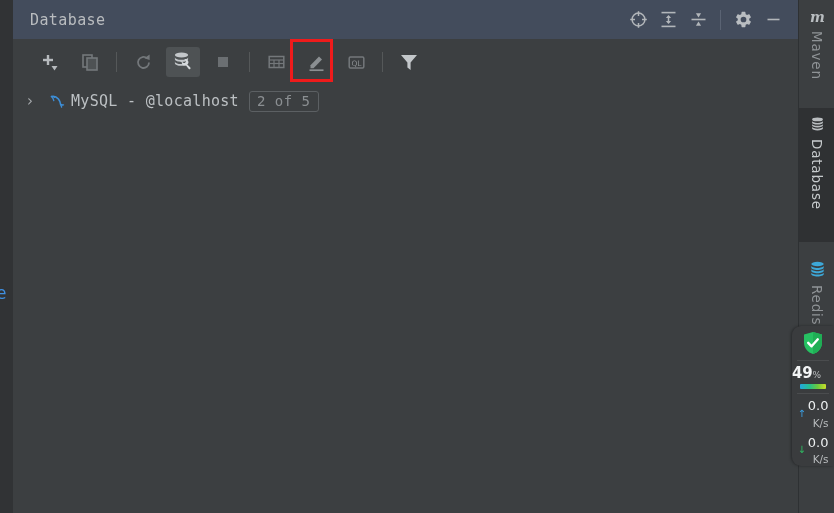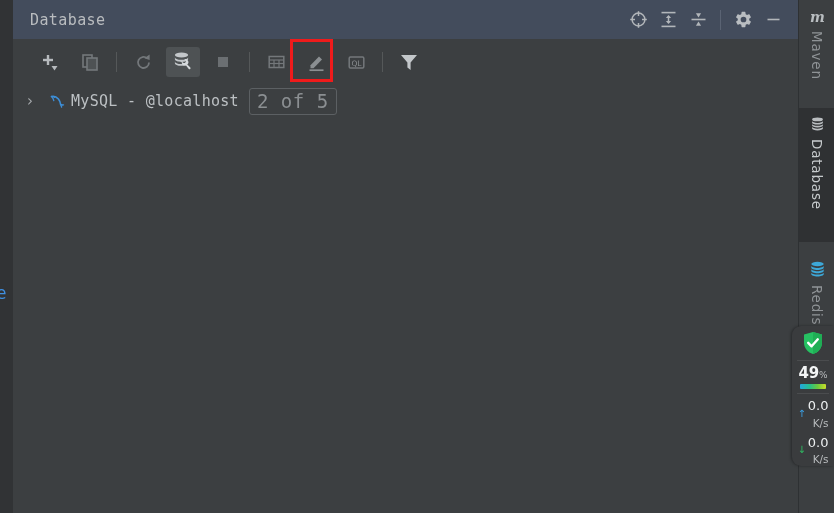--- a/index.html
+++ b/index.html
@@ -149,21 +149,21 @@
     color: #bcc0c3;
     font-size: 15px;
     letter-spacing: .3px;
     white-space: nowrap;
   }
   .tree-badge {
     margin-left: 10px;
     border: 1px solid #5c6063;
     border-radius: 3px;
     color: #8b8f92;
-    font-size: 19px;
+    font-size: 14px;
     padding: 1px 7px 2px 7px;
     letter-spacing: .5px;
   }
 
   
   .watermark {
     position: absolute;
     right: 26px;
     bottom: 9px;
     color: #b7babd;
@@ -226,21 +226,20 @@
   .fw-shield {
     display: flex; justify-content: center;
     padding-top: 5px;
   }
   .fw-divider {
     height: 1px;
     background: #4a4c4e;
     margin: 4px 5px 0 5px;
   }
   .fw-cpu {
-    text-align: center;
     padding-top: 2px;
   }
   .fw-cpu-val {
     color: #f2f4f5;
     font-size: 15px;
     font-weight: bold;
     font-family: "DejaVu Sans", sans-serif;
     letter-spacing: -.2px;
   }
   .fw-cpu-pct {

